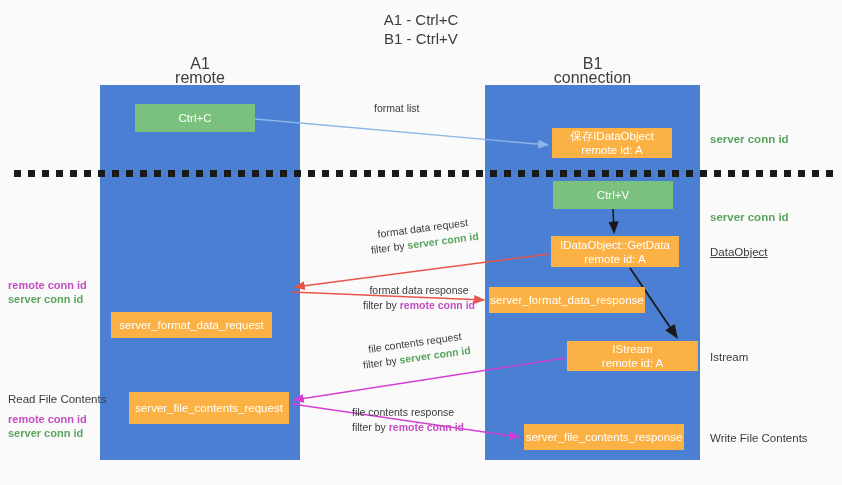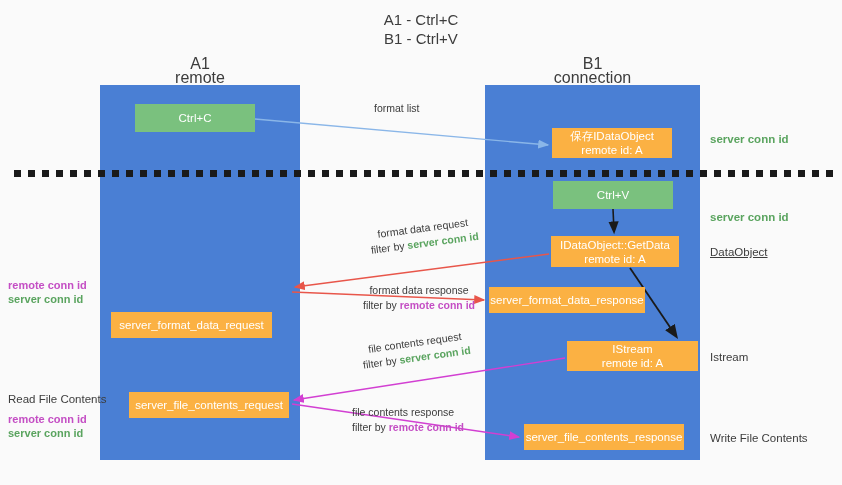--- a/index.html
+++ b/index.html
@@ -82,21 +82,21 @@
   .node.green { background: #7ac17e; }
   .node.orange { background: #fbb143; }
 
   #node-ctrl-c      { left: 135px; top: 104px; width: 120px; height: 28px; }
   #node-idataobject { left: 552px; top: 128px; width: 120px; height: 30px; }
   #node-ctrl-v      { left: 553px; top: 181px; width: 120px; height: 28px; }
   #node-getdata     { left: 551px; top: 236px; width: 128px; height: 31px; }
   #node-fmt-req     { left: 111px; top: 277px; width: 161px; height: 26px; margin-top: 35px; }
   #node-fmt-resp    { left: 489px; top: 287px; width: 156px; height: 26px; }
   #node-istream     { left: 567px; top: 341px; width: 131px; height: 30px; }
-  #node-file-req    { left: 129px; top: 392px; width: 160px; height: 26px; }
+  #node-file-req    { left: 129px; top: 392px; width: 160px; height: 32px; }
   #node-file-resp   { left: 524px; top: 424px; width: 160px; height: 26px; }
 
   
   .side-note {
     position: absolute;
     font-size: 11.5px;
     line-height: 15px;
     white-space: pre-line;
   }
   .side-note.grey  { color: #3c3c3c; }

